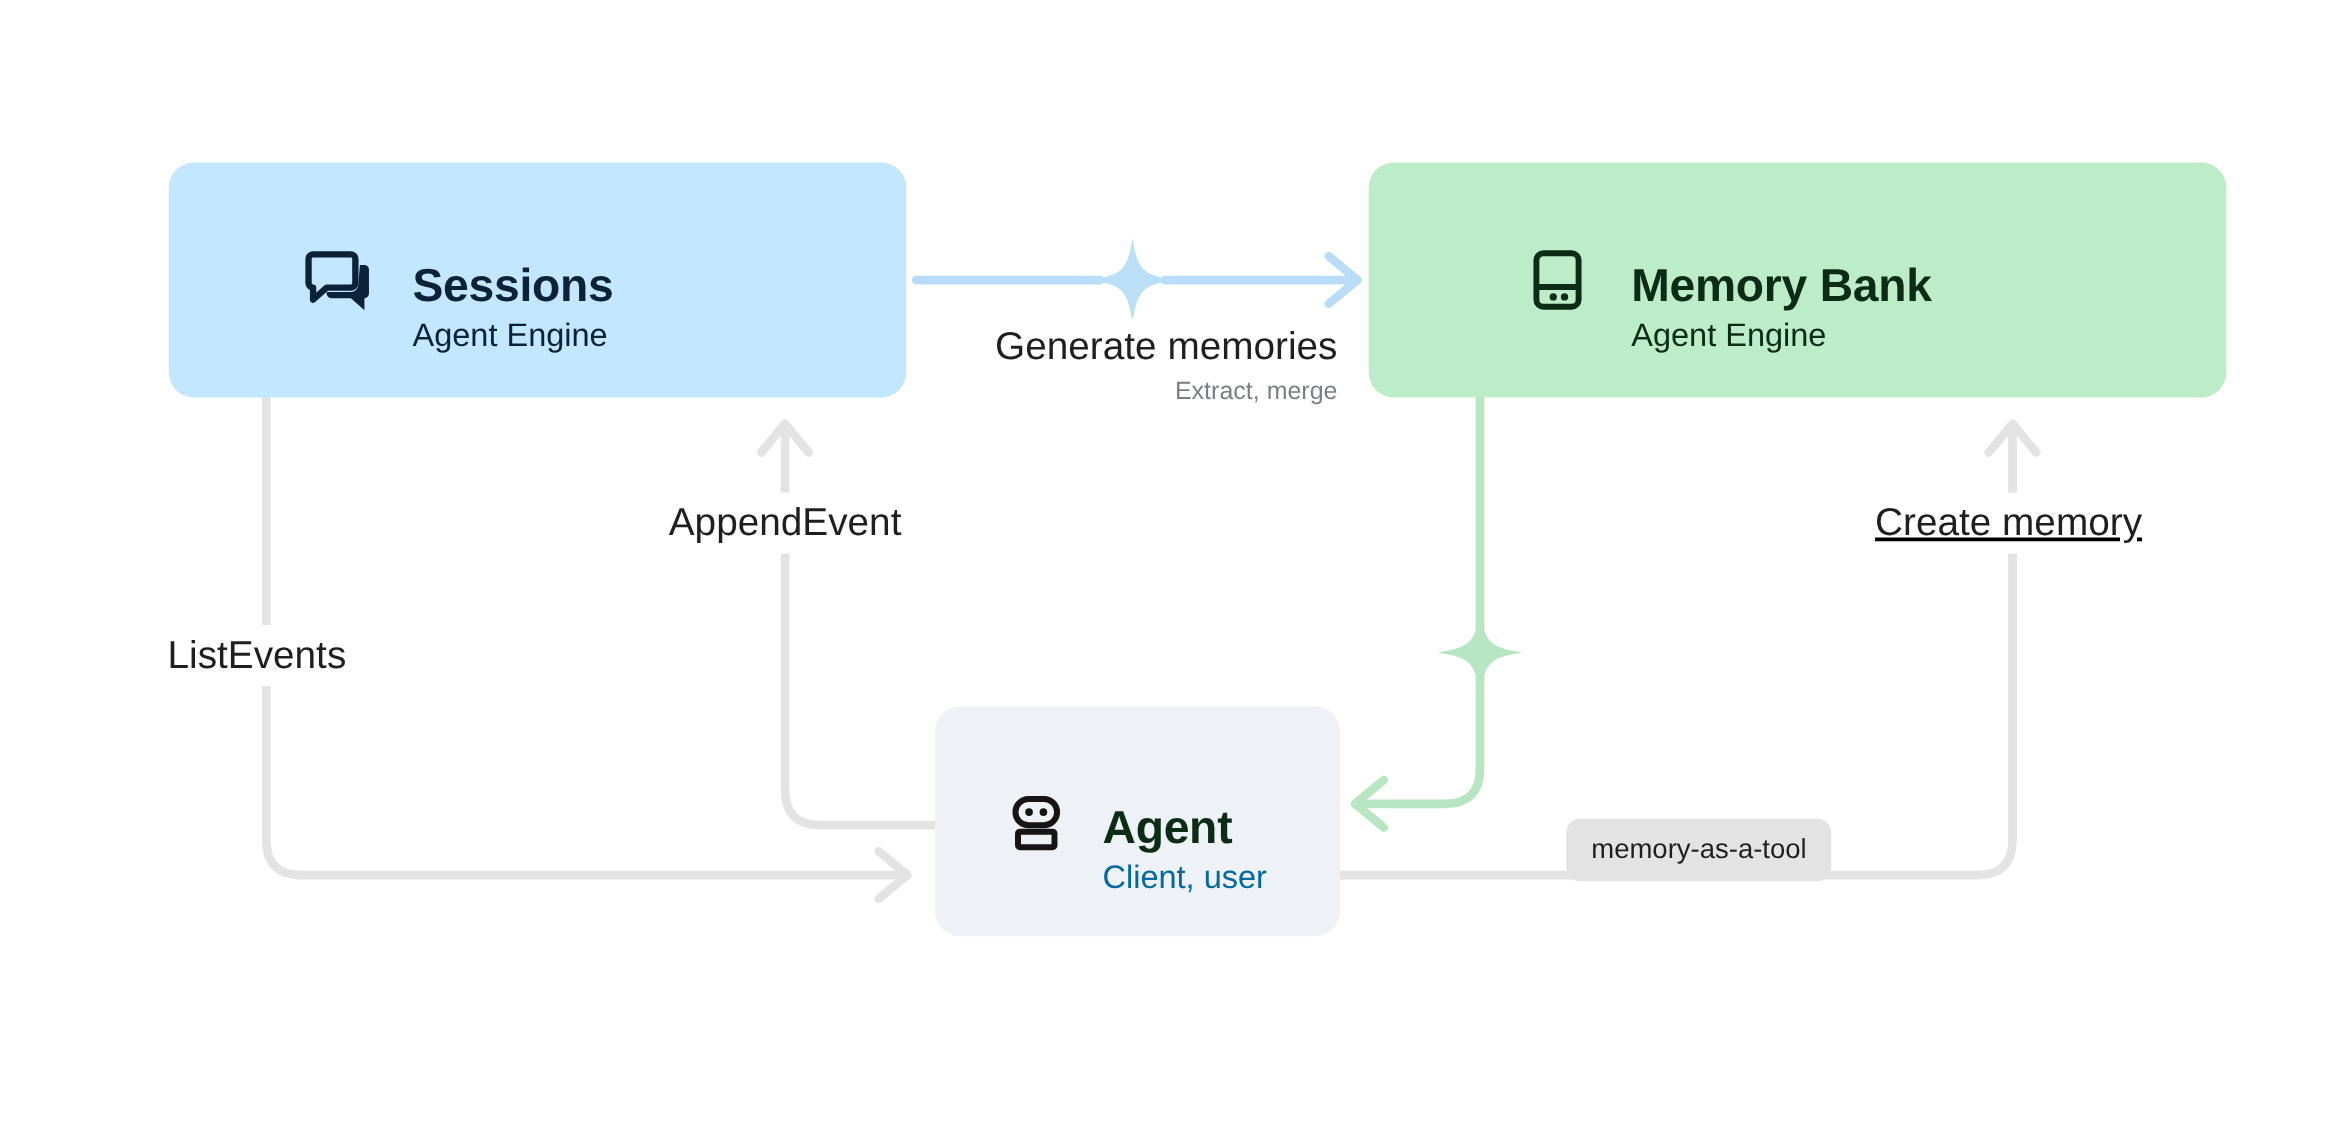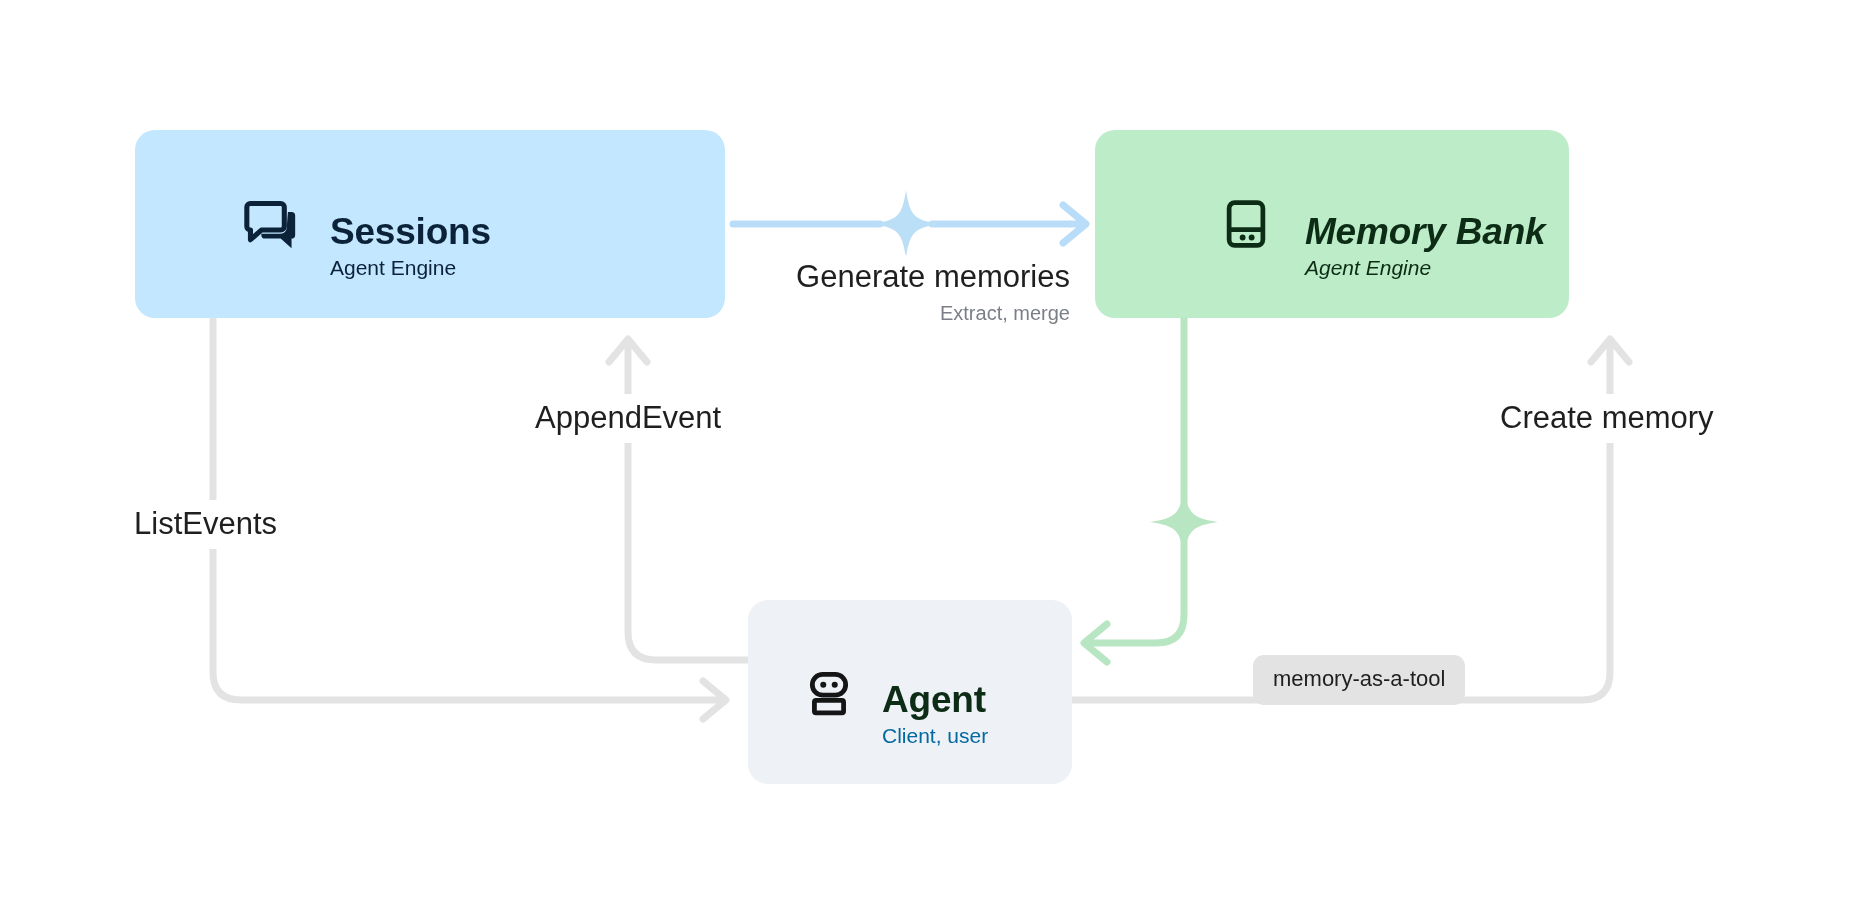--- a/index.html
+++ b/index.html
@@ -46,21 +46,21 @@
     line-height: 1.08;
   }
   .node-title {
     font-size: 37px;
     font-weight: 700;
     letter-spacing: -0.2px;
     white-space: nowrap;
     margin-top: 44px;
   }
   .node-sub {
-    font-size: 21px;
+    font-size: 26px;
     font-weight: 400;
     letter-spacing: 0px;
     white-space: nowrap;
     margin-top: 5px;
   }
 
   #node-sessions {
     left: 135px;
     top: 130px;
     width: 590px;
@@ -68,33 +68,32 @@
     background: #c2e7ff;
     padding-left: 107px;
   }
   #node-sessions .node-title,
   #node-sessions .node-sub { color: #0b2239; }
   #node-sessions .node-icon { margin-right: 30px; }
 
   #node-memory {
     left: 1095px;
     top: 130px;
-    width: 474px;
+    width: 686px;
     height: 188px;
     background: #bdecc8;
     padding-left: 124px;
-    font-style: italic;
   }
   #node-memory .node-title,
   #node-memory .node-sub { color: #0d2c16; }
   #node-memory .node-icon { margin-right: 32px; }
 
   #node-agent {
     left: 748px;
-    top: 600px;
+    top: 565px;
     width: 324px;
     height: 184px;
     background: #eef1f6;
     padding-left: 56px;
   }
   #node-agent .node-title { color: #0d2c16; }
   #node-agent .node-sub { color: #0369a1; }
   #node-agent .node-icon { margin-right: 28px; }
 
   
@@ -136,20 +135,21 @@
   }
   #label-retrieve {
     left: 1216px;
     top: 500px;
     padding: 6px 10px;
   }
   #label-create {
     left: 1490px;
     top: 394px;
     padding: 6px 10px;
+    text-decoration: underline;
   }
 
   
   #badge-tool {
     position: absolute;
     left: 1253px;
     top: 655px;
     padding: 11px 20px 13px 20px;
     background: #e3e3e3;
     border-radius: 11px;

